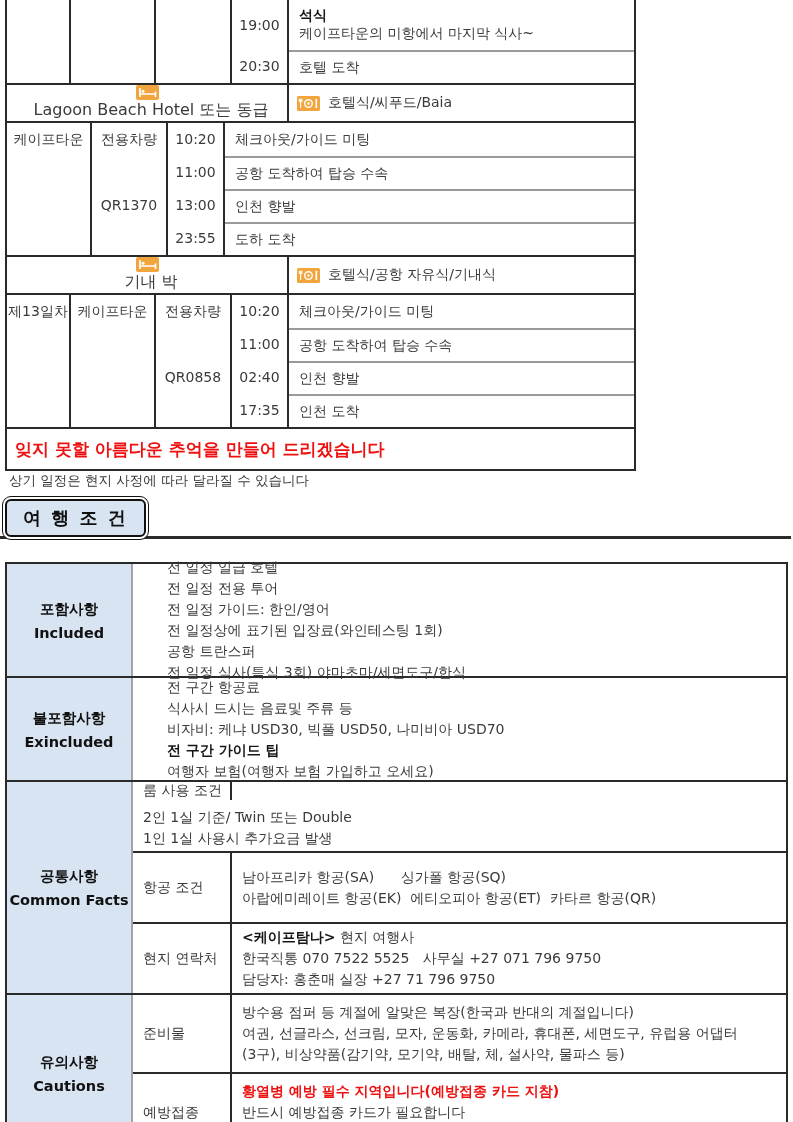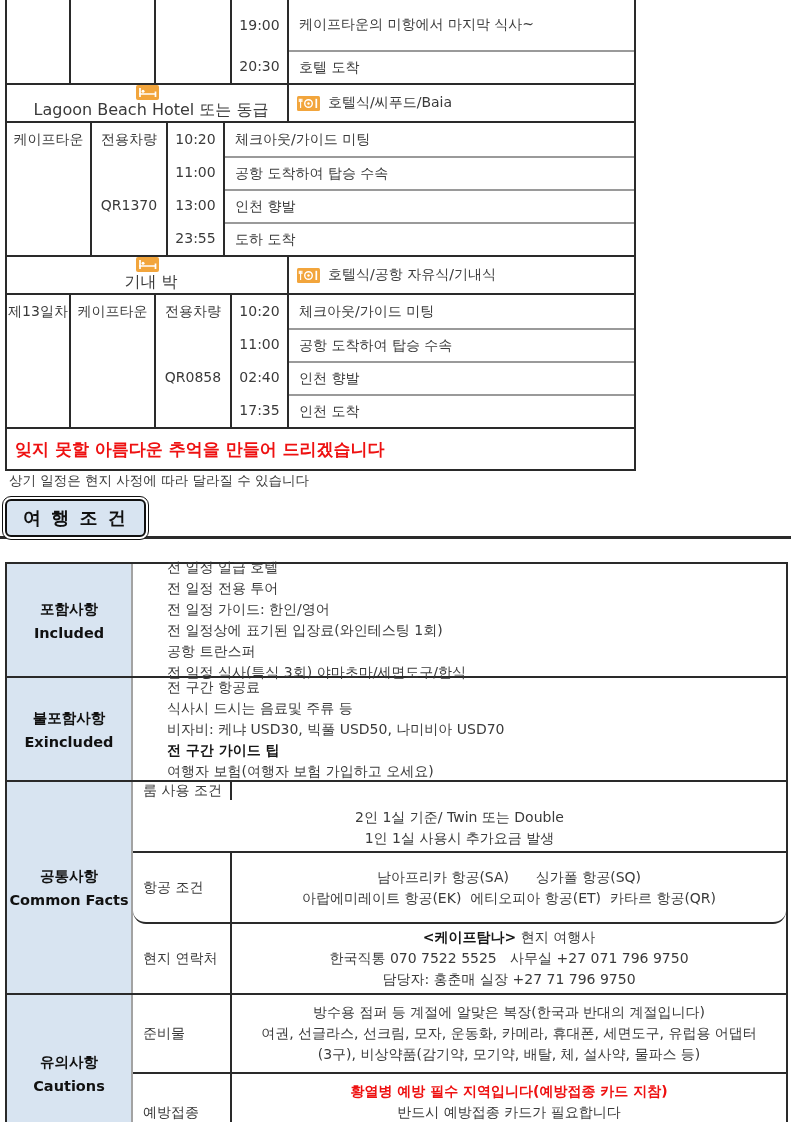--- a/index.html
+++ b/index.html
@@ -56,27 +56,27 @@
             display:flex; flex-direction:column; justify-content:center; align-items:center;
             gap:6px; font-weight:bold; color:#111; font-size:14.5px; text-align:center; }
   .mbody { flex:1; display:flex; flex-direction:column; justify-content:center;
            padding:8px 10px; font-size:14px; line-height:21px;margin-left:24px; }
   .subcol { flex:1; display:flex; flex-direction:column; }
   .subrow { display:flex; border-bottom:2px solid #2a2a2a; flex:1; }
   .subrow:last-child { border-bottom:none; }
   .sublabel { width:99px; border-right:2px solid #2a2a2a; display:flex; align-items:center;
               padding-left:10px; font-size:14px; flex:none; }
   .subbody { flex:1; display:flex; flex-direction:column; justify-content:center;
-             padding:7px 10px; font-size:14px; line-height:21px;text-align:center; }
+             padding:7px 10px; font-size:14px; line-height:21px; }
   .pre { white-space:pre-wrap; }
   .redbold { color:#ee1111; font-weight:bold; }
   .h-incl { height:114px; }
   .h-excl { height:104px; }
   .h-room { height:52px;flex-direction:column; }
-  .h-air  { height:58px;border-radius:13px; }
+  .h-air  { height:58px; }
   .h-cont { height:62px; }
   .h-prep { height:81px; }
   .h-vacc { height:73px; }
 </style>
 </head>
 <body>
 
 <div id="canvas">
 
   <div id="table1">
@@ -84,20 +84,21 @@
     <div class="block">
       <div class="col day"></div>
       <div class="col region"></div>
       <div class="col transport"></div>
       <div class="col time">
         <div class="trow h50">19:00</div>
         <div class="trow">20:30</div>
       </div>
       <div class="col content">
         <div class="crow h50">
+          <span class="bold">석식</span>
           <span>케이프타운의 미항에서 마지막 식사~</span>
         </div>
         <div class="crow">
           <span>호텔 도착</span>
         </div>
       </div>
     </div>
 
     <div class="hotelrow">
       <div class="left">

